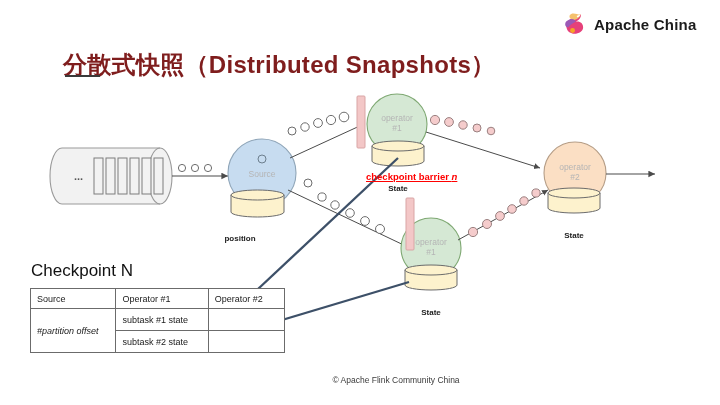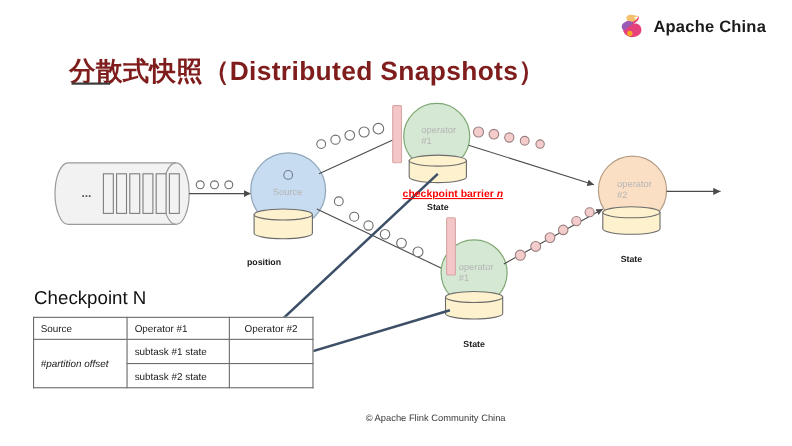--- a/index.html
+++ b/index.html
@@ -34,23 +34,22 @@
     position:absolute;left:65px;top:75px;
     width:35px;height:2px;background:#3a3a3a;
   }
 
   
   #diagram{position:absolute;left:0;top:0;width:720px;height:405px;}
 
   
   .lbl{position:absolute;white-space:nowrap;}
   .lbl-node{
-    color:#b5b5b5;font-size:8.5px;line-height:10px;
+    color:#b5b5b5;font-size:8.5px;text-align:center;line-height:10px;
     font-weight:normal;
-    padding-left:16px;
   }
   .lbl-store{
     color:#1c1c1c;font-size:8px;font-weight:bold;text-align:center;margin-top:36px;
   }
   .lbl-barrier{
     color:#ff0000;font-size:9.5px;font-weight:bold;font-style:normal;
   }
   .lbl-barrier i{font-style:italic;}
 
   
@@ -68,21 +67,21 @@
   table.ck td{
     border:1px solid #6b6b6b;
     padding:4px 6px;
     height:13px;
     vertical-align:middle;
     font-weight:normal;
   }
   table.ck td.hdr{height:11px;}
   td.c-src{width:85px;}
   td.c-op1{width:95px;}
-  td.c-op2{width:73px;text-align:center;}
+  td.c-op2{width:73px;}
   td.ital{font-style:italic;margin-left:40px;}
 
   
   .footer{
     position:absolute;left:0;top:375px;width:720px;
     text-align:center;font-size:8.5px;color:#3b3b3b;padding-left:36px;
   }
 </style>
 </head>
 <body>

